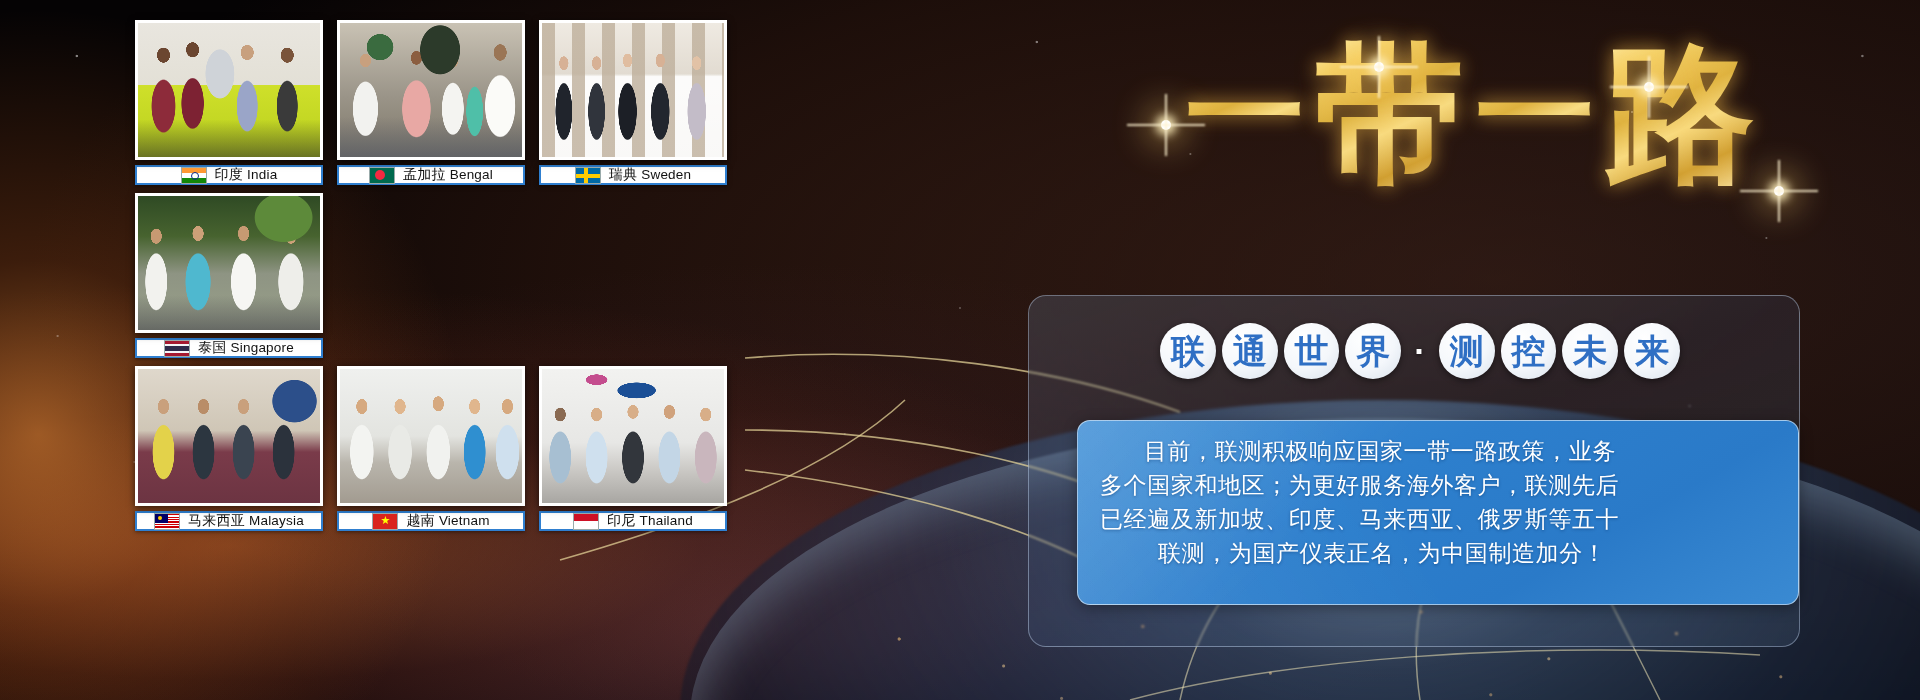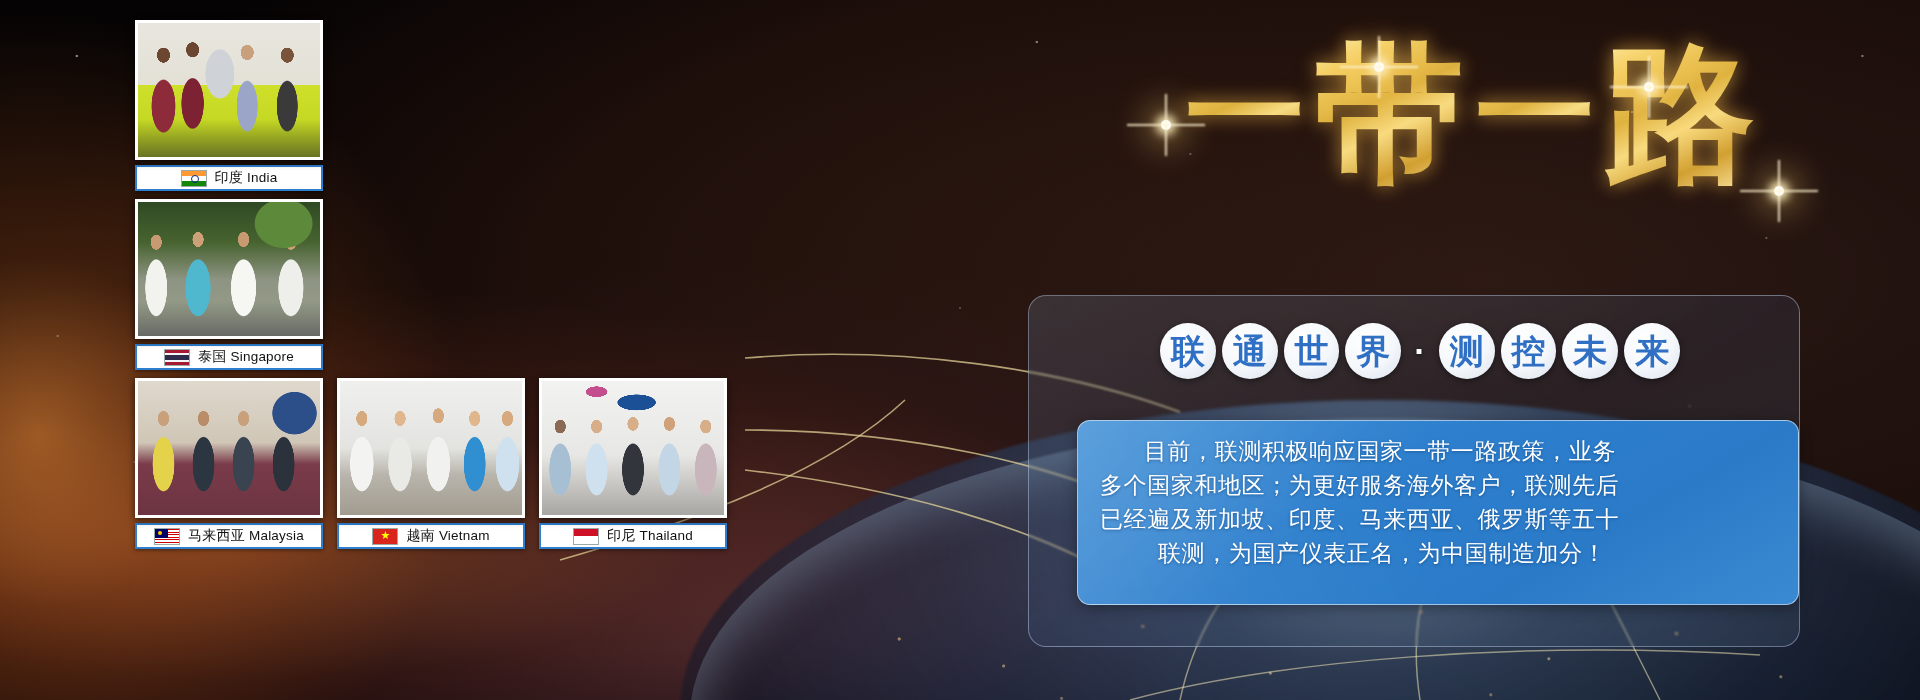--- a/index.html
+++ b/index.html
@@ -71,21 +71,21 @@
   
   .grid{ position:absolute; left:135px; top:20px; width:620px; }
   .row{ display:flex; gap:14px; margin-bottom:8px; }
   .cell{ width:188px; }
   .photo{
     width:188px; height:140px; border:3px solid #ffffff; background:#222;
     box-shadow:0 2px 7px rgba(0,0,0,.65); overflow:hidden; position:relative;
   }
   .photo .scene{ position:absolute; inset:0; }
   .cap{
-    margin-top:5px; height:26px; background:#ffffff; border:2px solid #2f7fd0;
+    margin-top:5px; height:20px; background:#ffffff; border:2px solid #2f7fd0;
     display:flex; align-items:center; justify-content:center; gap:8px;
     box-shadow:0 1px 4px rgba(0,0,0,.5);
   }
   .cap .flag{ width:26px; height:17px; flex:0 0 auto; border:1px solid #9aa; position:relative; overflow:hidden; }
   .cap .txt{ font-size:14px; color:#111; letter-spacing:.2px; white-space:nowrap; }
   .cap .txt .en{ font-size:13.5px; }
 
   
   .fl-in{ background:linear-gradient(#ff9933 0 33.3%, #fff 33.3% 66.6%, #138808 66.6% 100%); }
   .fl-in::after{ content:""; position:absolute; left:50%; top:50%; width:6px; height:6px; margin:-3px 0 0 -3px; border:1px solid #0a2a8a; border-radius:50%; }
@@ -208,21 +208,66 @@
             radial-gradient(ellipse 7% 11% at 82% 24%, #7a543a 50%, transparent 52%),
             linear-gradient(180deg, rgba(0,0,0,0) 72%, rgba(40,40,40,.55) 100%),
             radial-gradient(ellipse 13% 30% at 45% 38%, #cfd3d8 60%, transparent 62%)"></div>
         </div>
         <div class="cap">
           <span class="flag fl-in"></span>
           <span class="txt"><span>印度</span> <span class="en">India</span></span>
         </div>
       </div>
 
-
+      <div class="cell">
+        <div class="photo">
+          <div class="scene" style="background:linear-gradient(180deg,#c9c2b4 0%,#9a9488 55%,#7e7769 100%);"></div>
+          <div class="scene" style="background:
+            radial-gradient(ellipse 12% 16% at 22% 18%, #3a6b3f 60%, transparent 62%),
+            radial-gradient(ellipse 18% 30% at 55% 20%, #2c3a2a 60%, transparent 62%),
+            radial-gradient(ellipse 15% 44% at 14% 64%, #f2f2ef 45%, transparent 47%),
+            radial-gradient(ellipse 17% 46% at 42% 64%, #e8a8a4 45%, transparent 47%),
+            radial-gradient(ellipse 13% 42% at 62% 64%, #f4f4f1 45%, transparent 47%),
+            radial-gradient(ellipse 10% 40% at 74% 66%, #4fbfa8 45%, transparent 47%),
+            radial-gradient(ellipse 18% 50% at 88% 62%, #fbfbf8 45%, transparent 47%),
+            radial-gradient(ellipse 6% 10% at 14% 28%, #c8a07e 50%, transparent 52%),
+            radial-gradient(ellipse 6% 10% at 42% 26%, #8b5e40 50%, transparent 52%),
+            radial-gradient(ellipse 6% 10% at 62% 28%, #c8a07e 50%, transparent 52%),
+            radial-gradient(ellipse 7% 12% at 88% 22%, #9a7555 50%, transparent 52%),
+            linear-gradient(180deg, rgba(0,0,0,0) 70%, rgba(70,80,100,.5) 100%)"></div>
+        </div>
+        <div class="cap">
+          <span class="flag fl-bd"></span>
+          <span class="txt"><span>孟加拉</span> <span class="en">Bengal</span></span>
+        </div>
+      </div>
+
+      <div class="cell">
+        <div class="photo">
+          <div class="scene" style="background:linear-gradient(180deg,#efeae2 0%,#ddd6cb 52%,#c4bcb0 100%);"></div>
+          <div class="scene" style="background:
+            repeating-linear-gradient(90deg, rgba(190,175,155,.8) 0 13px, transparent 13px 30px),
+            linear-gradient(180deg, rgba(255,255,255,0) 38%, rgba(255,255,255,.9) 40%)"></div>
+          <div class="scene" style="background:
+            radial-gradient(ellipse 10% 46% at 12% 66%, #20242c 45%, transparent 47%),
+            radial-gradient(ellipse 10% 46% at 30% 66%, #30343c 45%, transparent 47%),
+            radial-gradient(ellipse 11% 46% at 47% 66%, #1c1f26 45%, transparent 47%),
+            radial-gradient(ellipse 11% 46% at 65% 66%, #22262e 45%, transparent 47%),
+            radial-gradient(ellipse 11% 46% at 85% 66%, #c3bcc8 45%, transparent 47%),
+            radial-gradient(ellipse 5% 10% at 12% 30%, #d7b195 50%, transparent 52%),
+            radial-gradient(ellipse 5% 10% at 30% 30%, #d7b195 50%, transparent 52%),
+            radial-gradient(ellipse 5% 10% at 47% 28%, #e0bda0 50%, transparent 52%),
+            radial-gradient(ellipse 5% 10% at 65% 28%, #d7b195 50%, transparent 52%),
+            radial-gradient(ellipse 5% 10% at 85% 30%, #e2c2a6 50%, transparent 52%)"></div>
+        </div>
+        <div class="cap">
+          <span class="flag fl-se"></span>
+          <span class="txt"><span>瑞典</span> <span class="en">Sweden</span></span>
+        </div>
+      </div>
     </div>
 
     <div class="row">
 
 
       <div class="cell">
         <div class="photo">
           <div class="scene" style="background:linear-gradient(180deg,#2f4a24 0%,#47632f 30%,#8e9483 58%,#9aa18a 100%);"></div>
           <div class="scene" style="background:
             radial-gradient(ellipse 26% 30% at 80% 16%, #5d8a3a 60%, transparent 62%),

